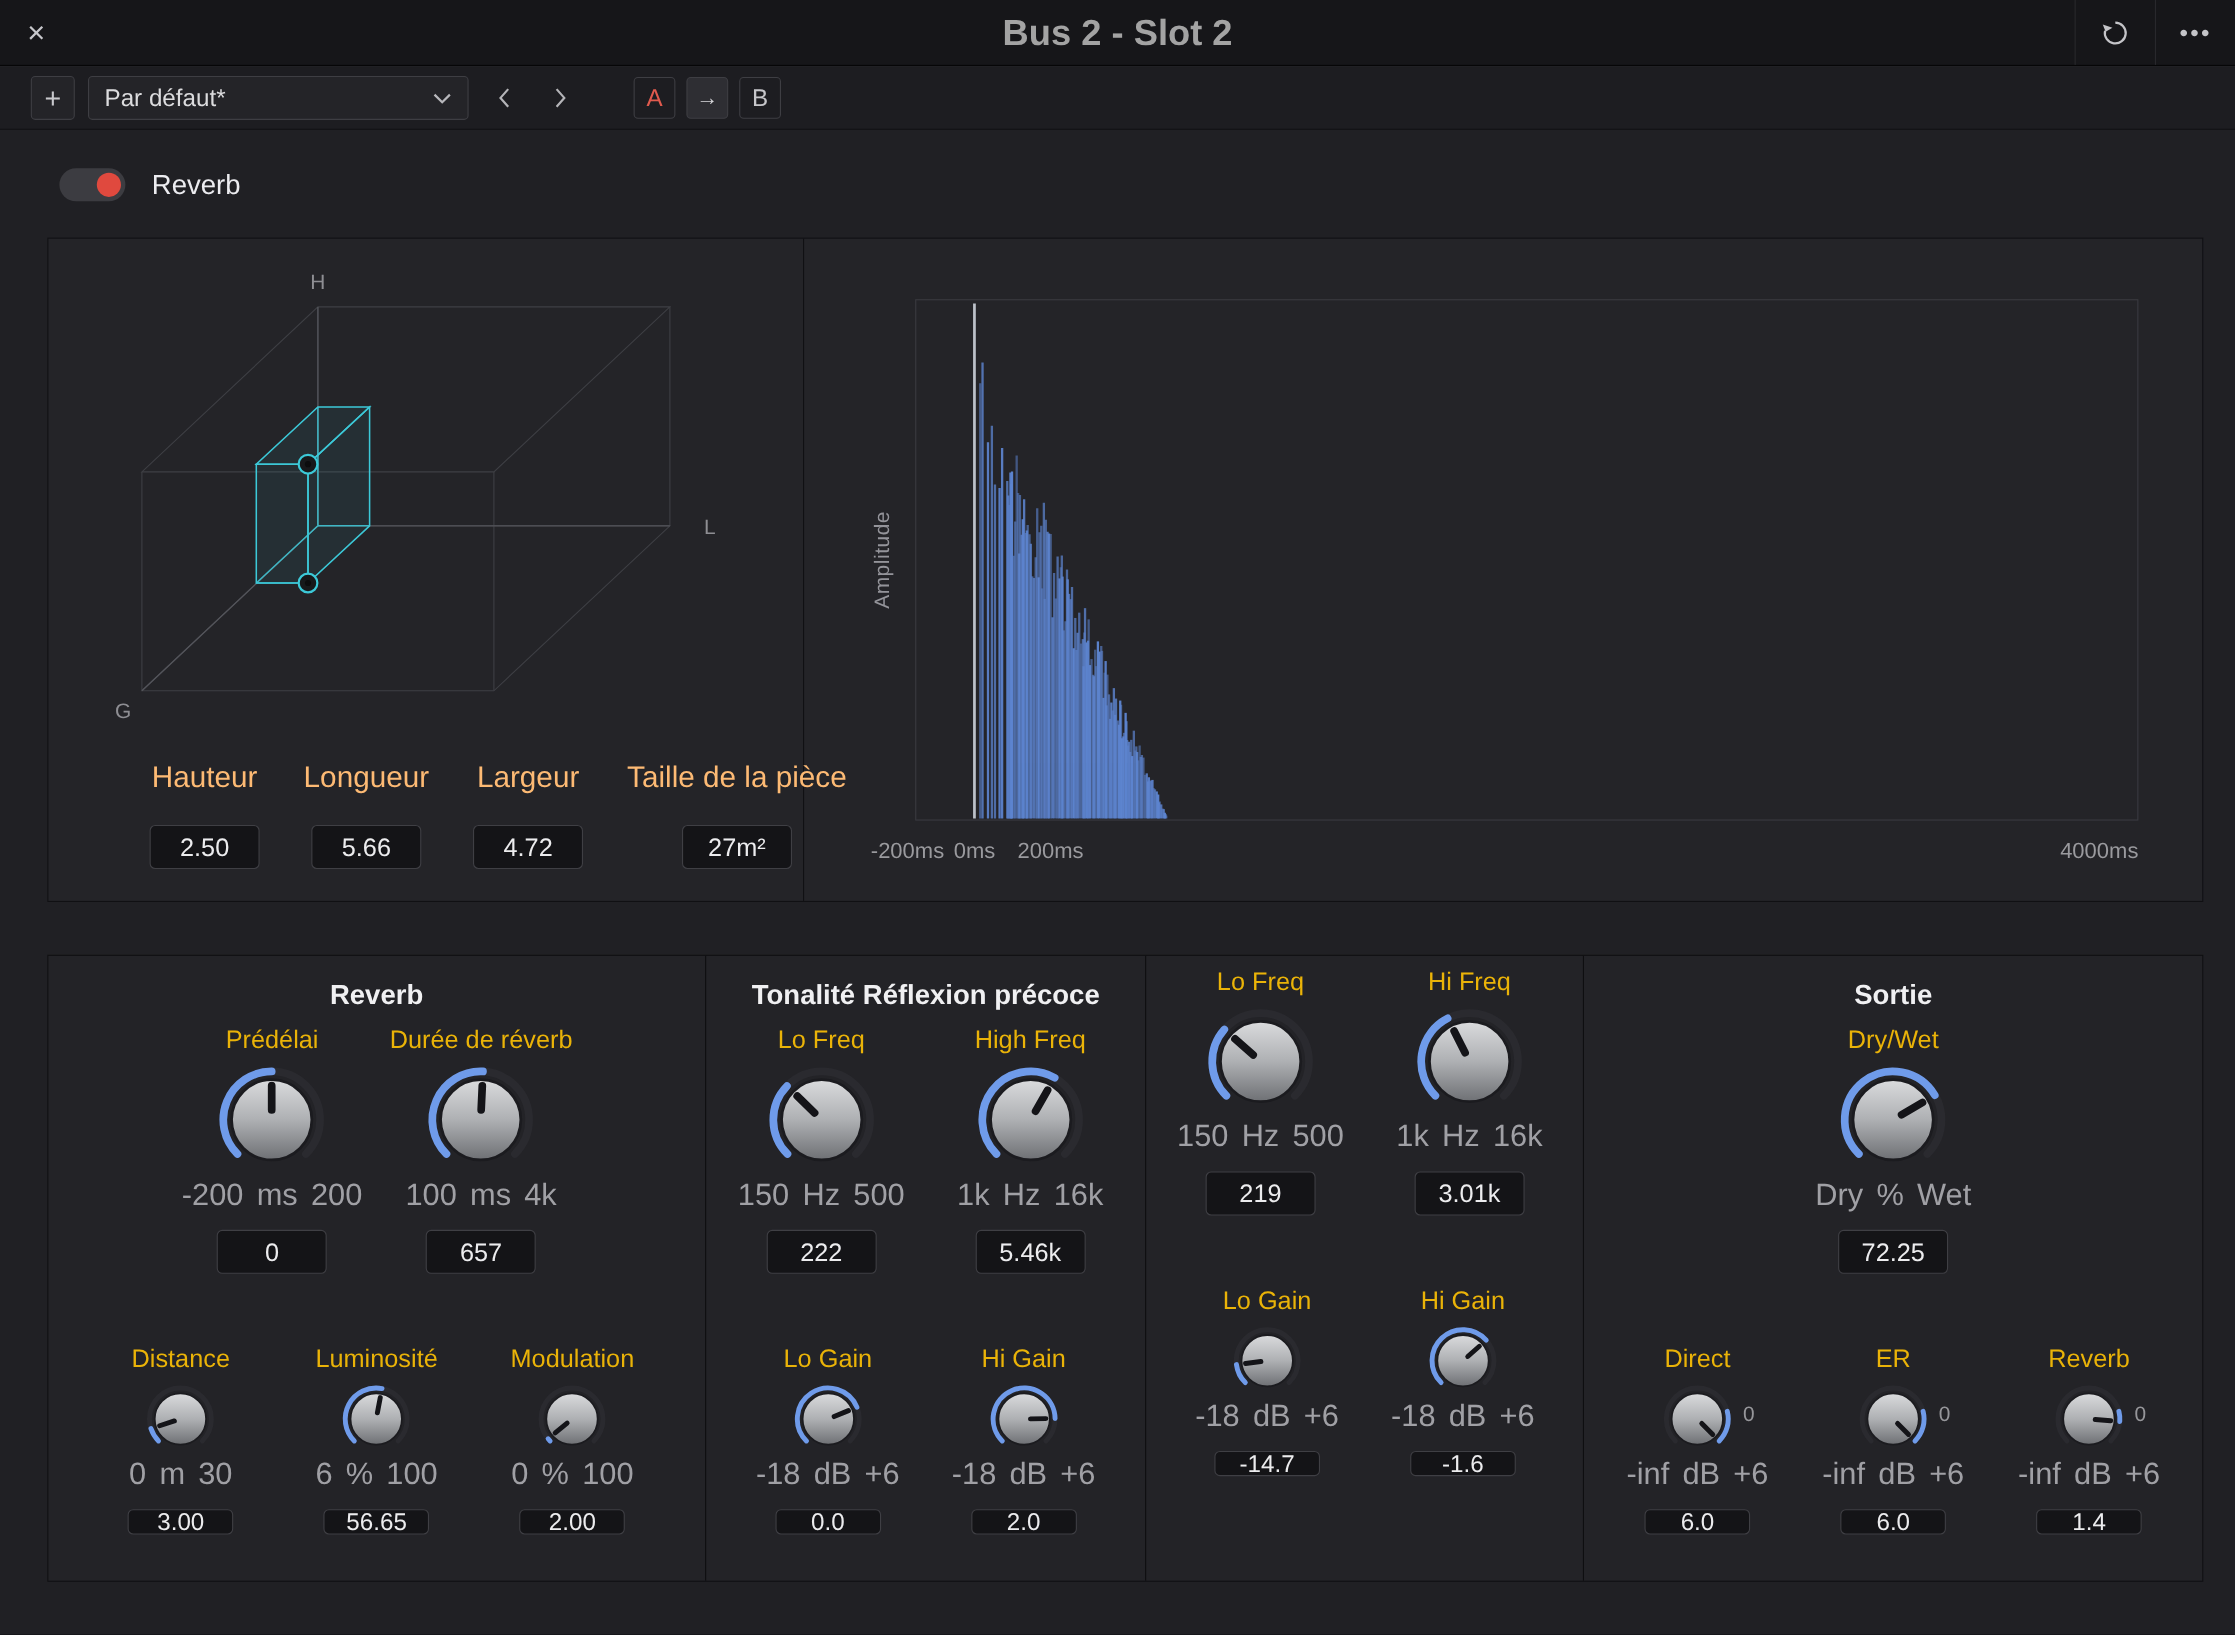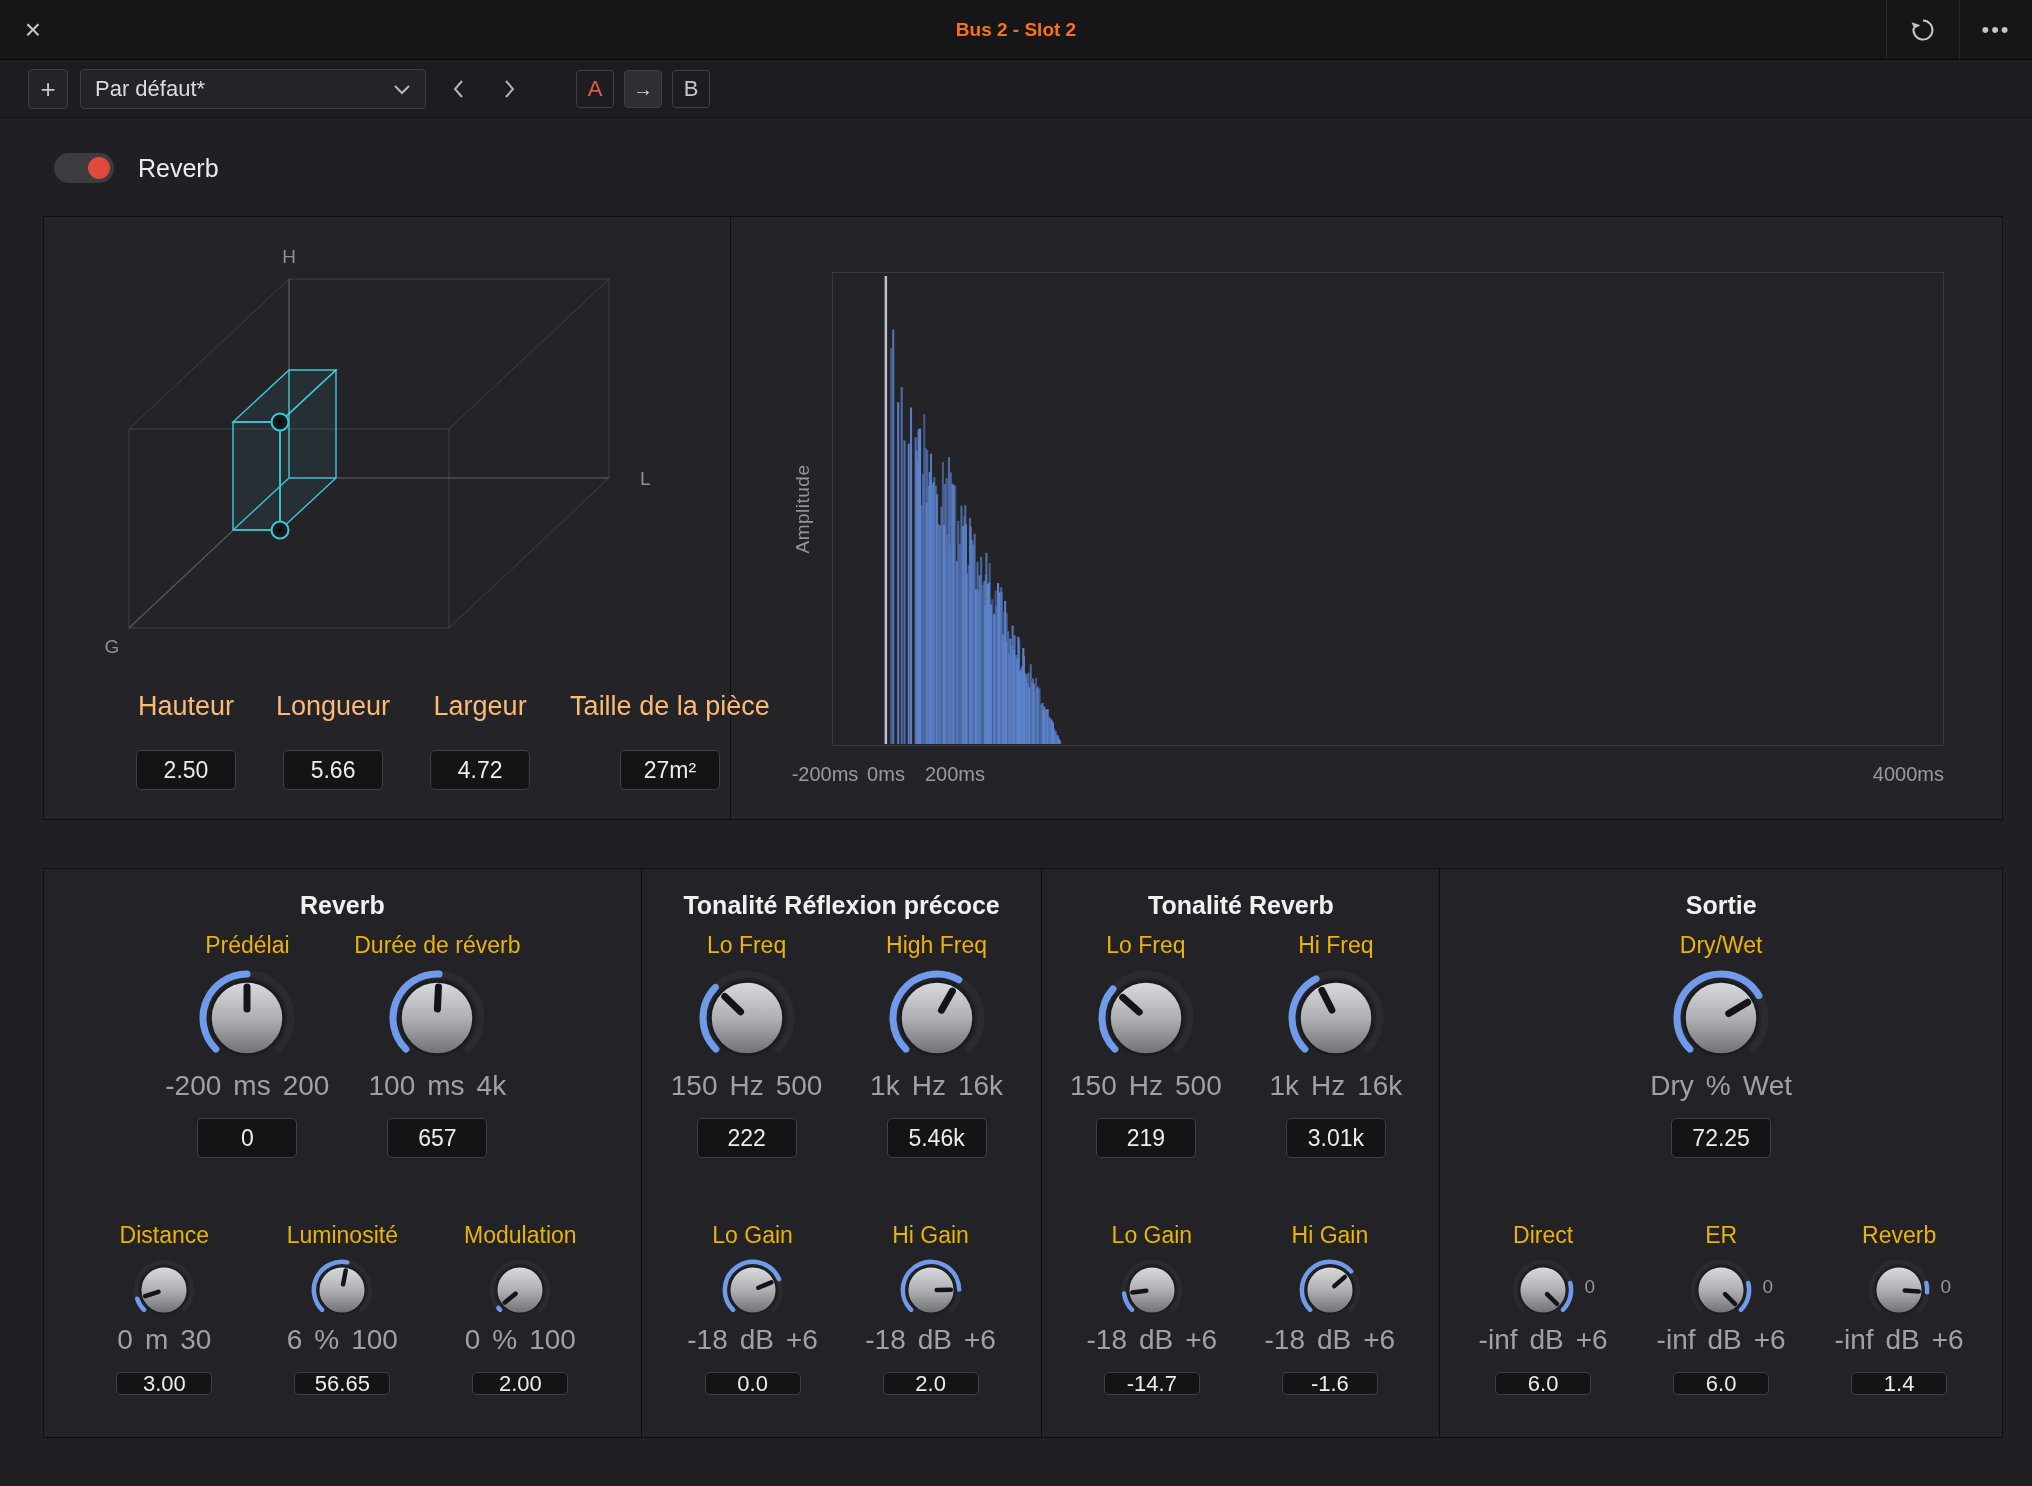--- a/index.html
+++ b/index.html
@@ -2,21 +2,21 @@
 <html><head>
 <meta charset="utf-8">
 <style>
   *{margin:0;padding:0;box-sizing:border-box}
   body{background:#0d0d0f;font-family:"Liberation Sans",sans-serif;-webkit-font-smoothing:antialiased}
   .app{position:relative;width:2032px;height:1486px;background:#202024;overflow:hidden}
 
   
   .titlebar{position:absolute;top:0;left:0;right:0;height:60px;background:#161619;border-bottom:1px solid #060607;display:flex;align-items:center;z-index:5}
   .tb-close{width:66px;height:100%;display:flex;align-items:center;justify-content:center;font-size:28px;color:#c8c8cc;cursor:default}
-  .tb-title{position:absolute;left:0;right:0;text-align:center;font-size:19px;font-weight:bold;color:#f97316;pointer-events:none}
+  .tb-title{position:absolute;left:0;right:0;text-align:center;font-size:33px;font-weight:bold;color:#a3a3a3;pointer-events:none}
   .tb-right{margin-left:auto;display:flex;height:100%}
   .tb-btn{width:73px;height:100%;display:flex;align-items:center;justify-content:center;border-left:1px solid #28282c;color:#c4c4c8;font-size:22px;letter-spacing:2px}
 
   
   .presetbar{position:absolute;top:61px;left:0;right:0;height:57px;background:#1d1d21;border-bottom:1px solid #121214;display:flex;align-items:center;padding-left:28px;gap:12px}
   .pb-add{width:40px;height:40px;background:#242428;border:1px solid #3e3e43;border-radius:4px;color:#c8c8cc;font-size:26px;line-height:1;display:flex;align-items:center;justify-content:center}
   .pb-select{width:346px;height:40px;background:#242428;border:1px solid #3e3e43;border-radius:4px;display:flex;align-items:center;padding:0 14px;color:#dcdcde;font-size:22px}
   .pb-select .chev{margin-left:auto;display:flex}
   .pb-nav{width:40px;height:40px;display:flex;align-items:center;justify-content:center}
   .ab-group{display:flex;gap:10px;margin-left:34px}
@@ -487,21 +487,20 @@
             <div class="knob-scale">
               <span>-18</span>
               <span>dB</span>
               <span>+6</span>
             </div>
             <div class="value-box">2.0</div>
           </div>
         </div>
       </div>
       <div class="section">
-        <div class="section-title">Tonalité Reverb</div>
         <div class="knob-row row-large">
           <div class="knob-cell large">
             <div class="knob-label">Lo Freq</div>
             <div class="knob-wrap"><svg viewBox="0 0 100 100" width="100" height="100">
                 <path d="M 18.887301627791913 81.11269837220809 A 44 44 0 1 1 81.11269837220813 81.11269837220806" stroke="#2a2a2f" stroke-width="7" fill="none" stroke-linecap="round"></path>
                 <path d="M 18.887301627791913 81.11269837220809 A 44 44 0 0 1 16.995112936259773 20.902277925759325" stroke="#6f9bea" stroke-width="7" fill="none" stroke-linecap="round"></path>
                 <circle cx="50" cy="50" r="36.5" fill="url(#knobGrad)" stroke="#1b1b1f" stroke-width="2.5"></circle>
                 <line x1="43.24900037332586" y1="44.048193212087135" x2="26.74655684145575" y2="29.499332174966796" stroke="#141418" stroke-width="7" stroke-linecap="round"></line>
               </svg></div>
             <div class="knob-scale">

